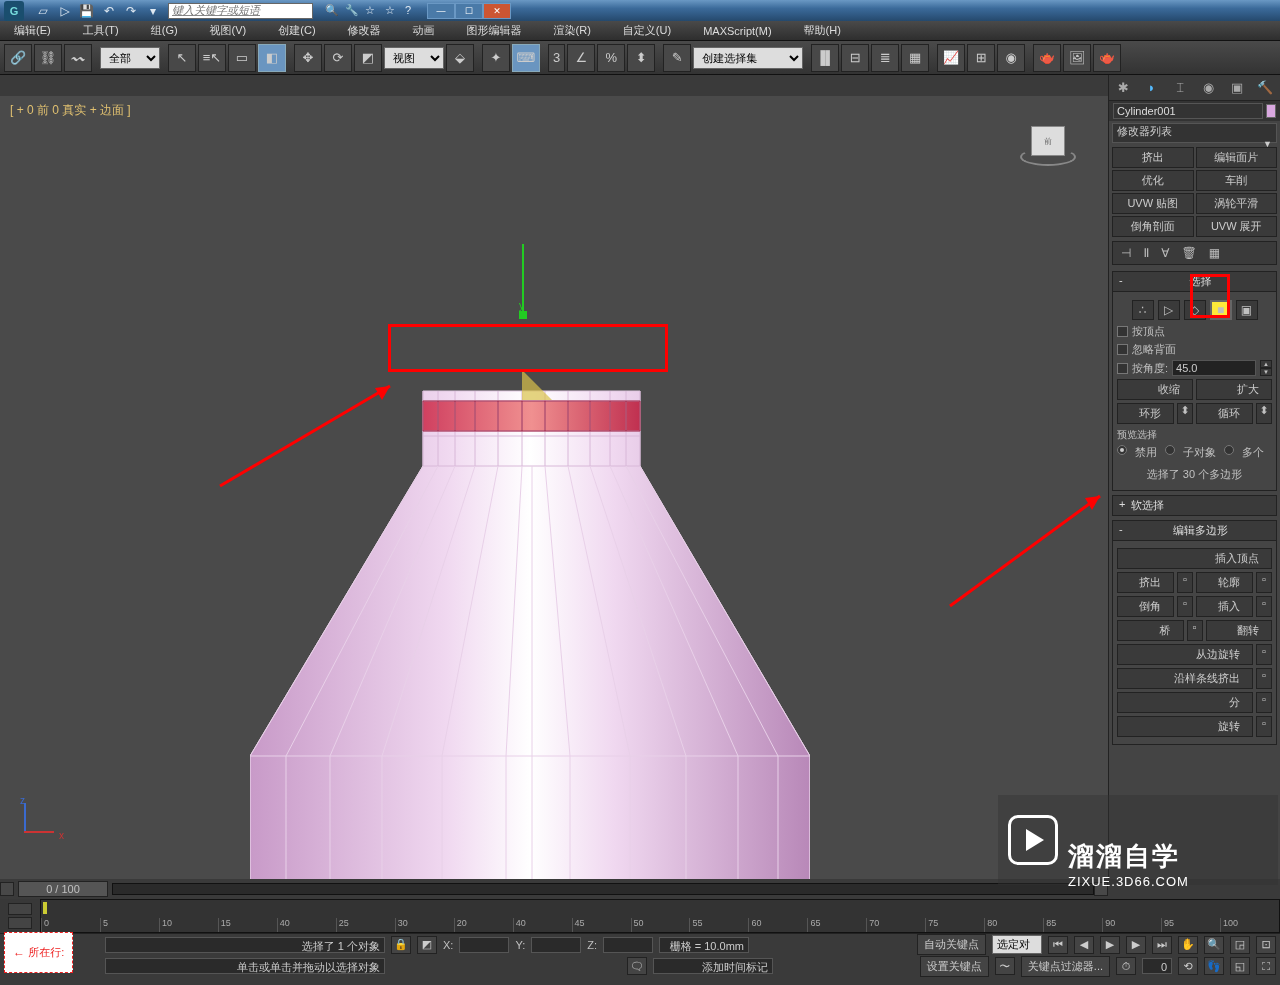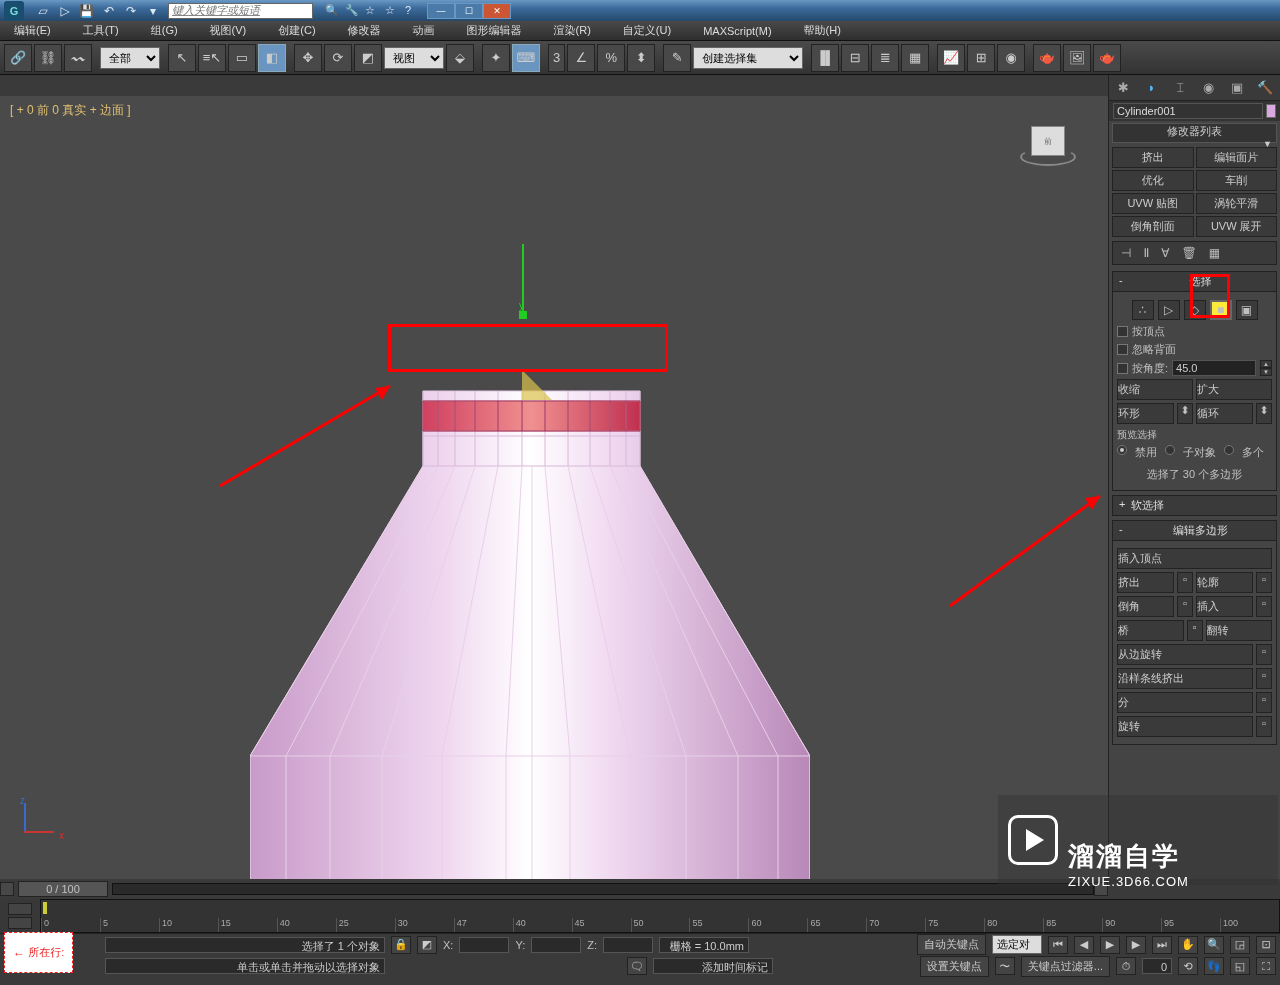--- a/index.html
+++ b/index.html
@@ -61,21 +61,21 @@
 .arrow svg polygon { fill:#f00; }
 
 
 .rpanel { position:absolute; top:75px; right:0; width:172px; bottom:106px; background:#444; border-left:1px solid #222; display:flex; flex-direction:column; overflow:hidden; }
 .rtabs { height:26px; background:#3a3a3a; display:flex; align-items:center; justify-content:space-around; border-bottom:1px solid #222; }
 .rtabs span { width:22px; height:20px; display:flex; align-items:center; justify-content:center; color:#aaa; font-size:13px; }
 .rtabs span.act { color:#5bf; }
 .objname { height:20px; background:#333; display:flex; align-items:center; padding:0 4px; }
 .objname input { flex:1; background:#333; border:1px solid #555; color:#ddd; padding:1px 3px; }
 .objname .sw { width:14px; height:14px; background:#d9a8e0; margin-left:3px; border:1px solid #666; }
-.modlist { height:20px; background:#333; border:1px solid #555; margin:2px 3px; display:flex; align-items:center; padding:0 4px; color:#ccc;flex-direction:column; }
+.modlist { height:20px; background:#333; border:1px solid #555; margin:2px 3px; display:flex; padding:0 4px; color:#ccc;flex-direction:column; }
 .modlist .ar { margin-left:auto; font-size:9px; }
 .modbtns { display:grid; grid-template-columns:1fr 1fr; gap:2px; padding:2px 3px; }
 .modbtns div { background:#3a3a3a; border:1px solid #222; text-align:center; padding:2px 0; color:#ccc; font-size:11px; cursor:pointer; }
 .stack { margin:2px 3px; height:120px; background:#333; border:1px solid #555; padding:3px; }
 .stack .item { display:flex; align-items:center; background:#494949; padding:2px; }
 .stack .item .ic { width:12px; height:12px; background:#5a8ab8; margin-right:4px; border:1px solid #222; }
 .stack .item .ic2 { width:10px; height:10px; border:1px solid #aaa; margin-left:auto; }
 .stackbtns { height:24px; display:flex; align-items:center; gap:12px; padding:0 8px; margin:2px 3px; background:#3a3a3a; border:1px solid #222; }
 .stackbtns span { font-size:12px; color:#bbb; }
 
@@ -85,21 +85,21 @@
 .subobj { display:flex; gap:4px; justify-content:center; margin:4px 0; }
 .subobj span { width:22px; height:20px; border:1px solid #222; background:#3a3a3a; display:flex; align-items:center; justify-content:center; font-size:12px; }
 .subobj span.poly { background:#ffea3a; border:2px solid #666; }
 .chk { display:flex; align-items:center; gap:4px; margin:3px 0; }
 .chk .bx { width:11px; height:11px; border:1px solid #777; background:#333; }
 .spin { display:flex; align-items:center; gap:4px; }
 .spin .fld { flex:1; background:#222; border:1px solid #555; padding:1px 3px; color:#ccc; text-align:left; }
 .spin .ar { width:12px; display:flex; flex-direction:column; }
 .spin .ar div { height:8px; background:#3a3a3a; border:1px solid #222; font-size:6px; text-align:center; line-height:6px; }
 .btnrow { display:flex; gap:3px; margin:3px 0; }
-.btnrow .b { flex:1; background:#3a3a3a; border:1px solid #222; text-align:left; padding:2px 0; color:#ccc; }
+.btnrow .b { flex:1; background:#3a3a3a; border:1px solid #222; text-align:right; padding:2px 12px; color:#ccc; }
 .btnrow .sq { width:16px; background:#3a3a3a; border:1px solid #222; text-align:center; }
 .radio { display:flex; gap:8px; margin:3px 0; }
 .radio .r { width:10px; height:10px; border:1px solid #777; border-radius:50%; background:#333; display:inline-block; }
 .radio .r.on::after { content:""; display:block; width:4px; height:4px; background:#ccc; border-radius:50%; margin:2px; }
 .centertext { text-align:center; padding:4px 0; }
 
 
 .timeslider { position:absolute; left:0; right:172px; bottom:86px; height:20px; background:#3a3a3a; display:flex; align-items:center; }
 .timeslider .sc { width:14px; height:14px; background:#484848; border:1px solid #222; }
 .timeslider .handle { width:90px; height:16px; background:#555; border:1px solid #222; text-align:center; line-height:14px; margin:0 4px; }
@@ -500,21 +500,21 @@
   <div class="ruler">
     <div class="key" style="left:2px"></div>
     <div class="ticks">
       <span>0</span>
         <span>5</span>
         <span>10</span>
         <span>15</span>
         <span>40</span>
         <span>25</span>
         <span>30</span>
-        <span>47</span>
+        <span>20</span>
         <span>40</span>
         <span>45</span>
         <span>50</span>
         <span>55</span>
         <span>60</span>
         <span>65</span>
         <span>70</span>
         <span>75</span>
         <span>80</span>
         <span>85</span>

